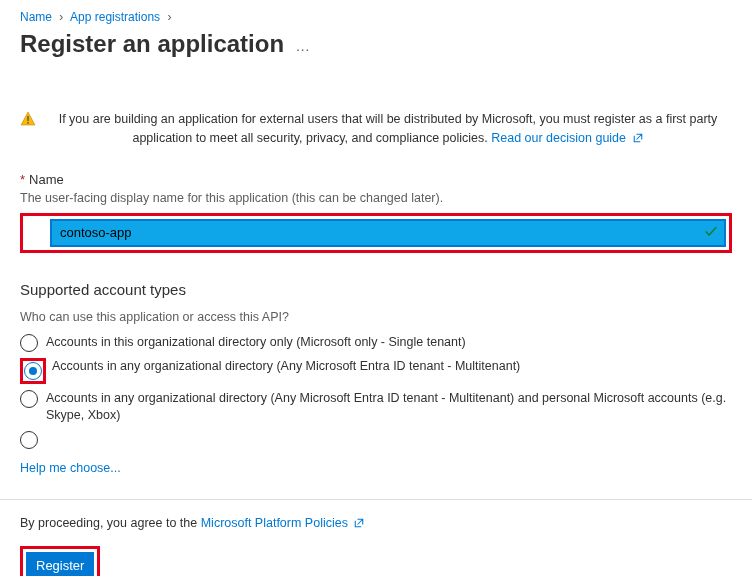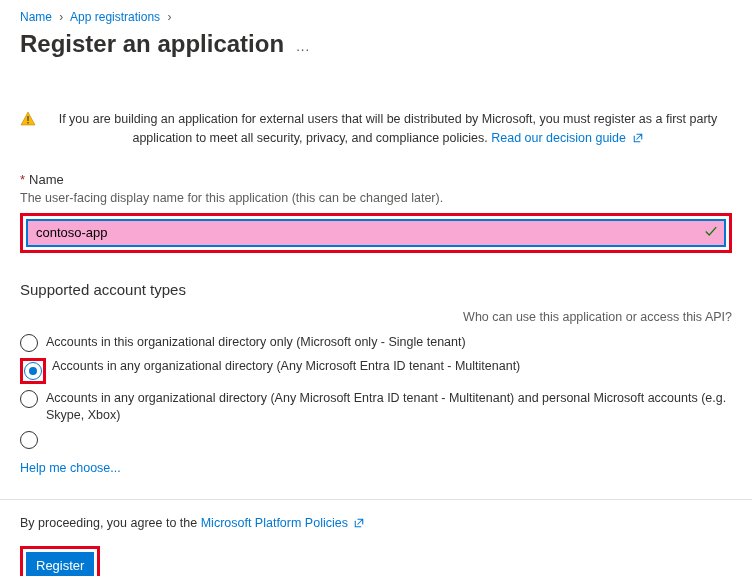--- a/index.html
+++ b/index.html
@@ -63,24 +63,25 @@
     margin-bottom: 8px;
   }
   .input-highlight {
     border: 3px solid #e3001b;
     padding: 3px;
     margin-bottom: 28px;
   }
   .text-input-wrap {
     position: relative;
     border: 2px solid #0078d4;
-    background: #f9a8d4;
+    background: #0ea5e9;
     height: 28px;
     display: flex;
     align-items: center;
+    margin-left: 24px;
   }
   .text-input {
     border: none;
     outline: none;
     width: 100%;
     padding: 4px 28px 4px 8px;
     font-size: 13px;
     font-family: inherit;
     background: transparent;
   }
@@ -93,21 +94,20 @@
   .section-heading {
     font-size: 15px;
     font-weight: 400;
     color: #323130;
     margin-bottom: 12px;
   }
   .question {
     font-size: 12.5px;
     color: #605e5c;
     margin-bottom: 10px;
-    text-align: right;
   }
   .radio-row {
     display: flex;
     align-items: flex-start;
     margin-bottom: 6px;
     font-size: 12.5px;
     line-height: 1.4;
     cursor: pointer;
   }
   .radio-circle {

